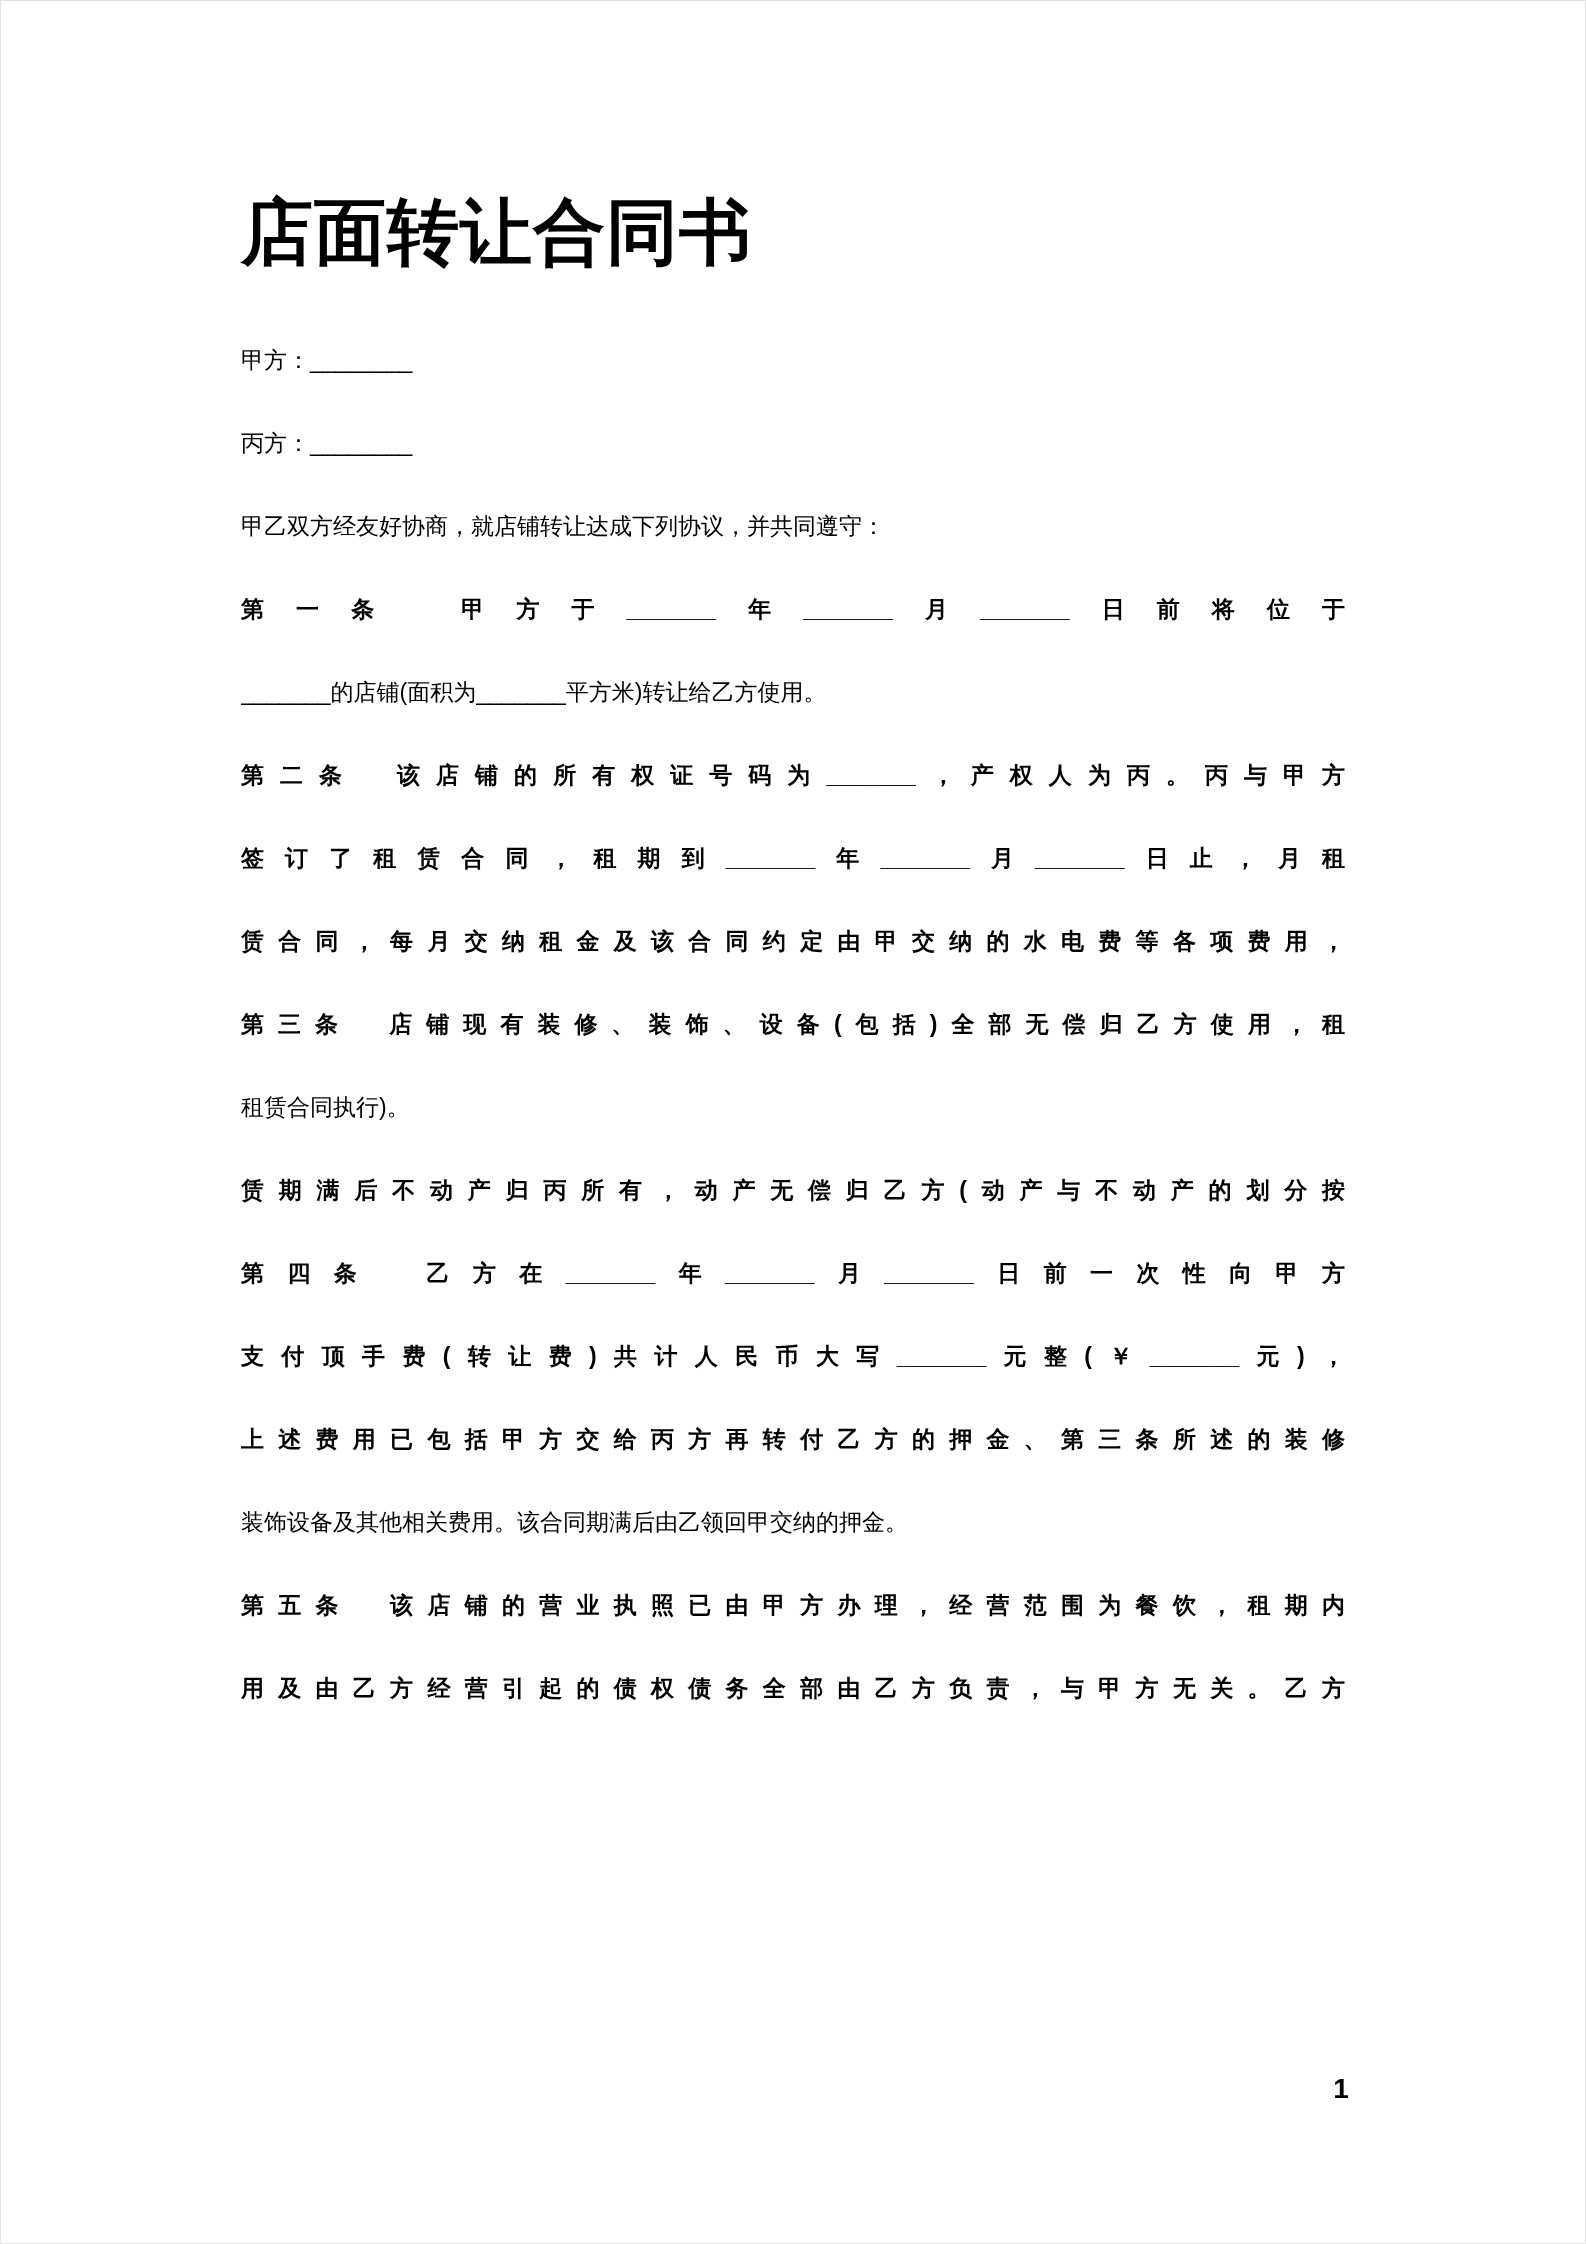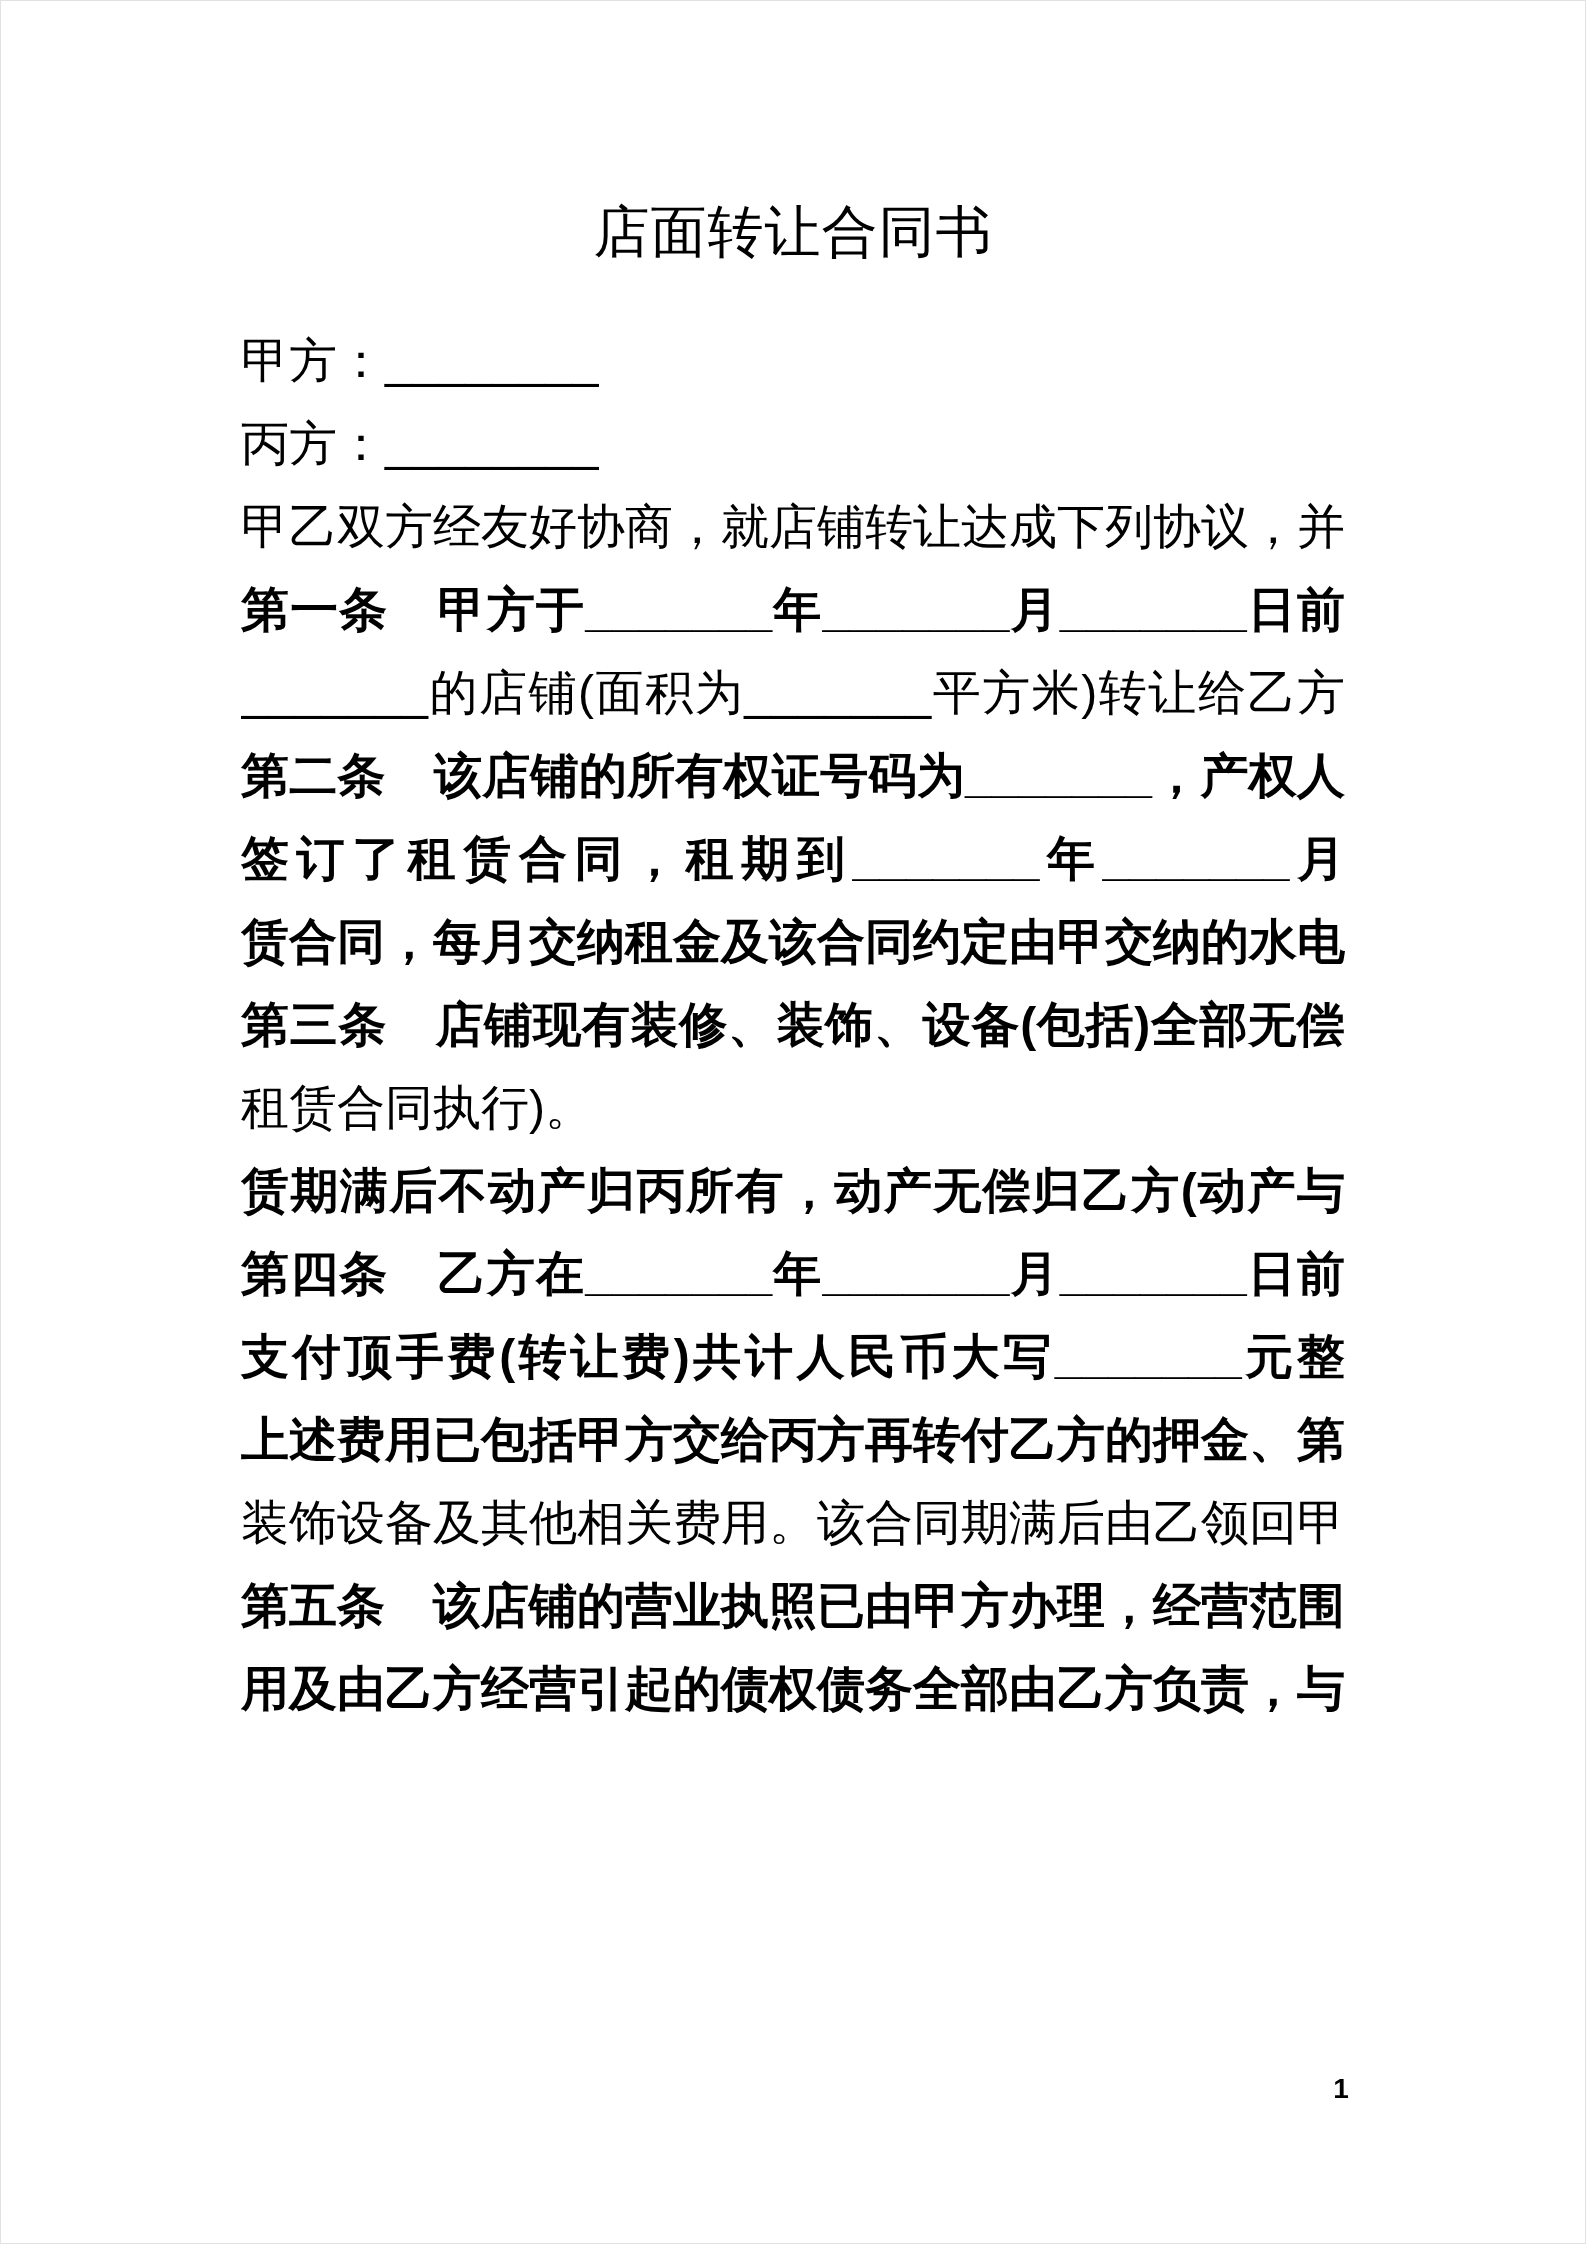--- a/index.html
+++ b/index.html
@@ -14,30 +14,30 @@
   }
   .page {
     position: absolute;
     inset: 0;
     box-sizing: border-box;
     border: 1px solid #e2e2e2;
     background: #ffffff;
     padding: 198px 240px 0 240px;
   }
   .doc-title {
-    font-size: 56px;
+    font-size: 72px;
     line-height: 66px;
-    font-weight: normal;
-    text-align: center;
+    font-weight: bold;
+    text-align: left;
     letter-spacing: 1px;
     white-space: nowrap;
   }
   .doc-body {
     margin-top: 54px;
-    font-size: 48px;
+    font-size: 23px;
   }
   .line {
     height: 83px;
     line-height: 83px;
     text-align: justify;
     text-align-last: left;
     overflow: hidden;
     white-space: normal;
   }
   .line.stretch {

